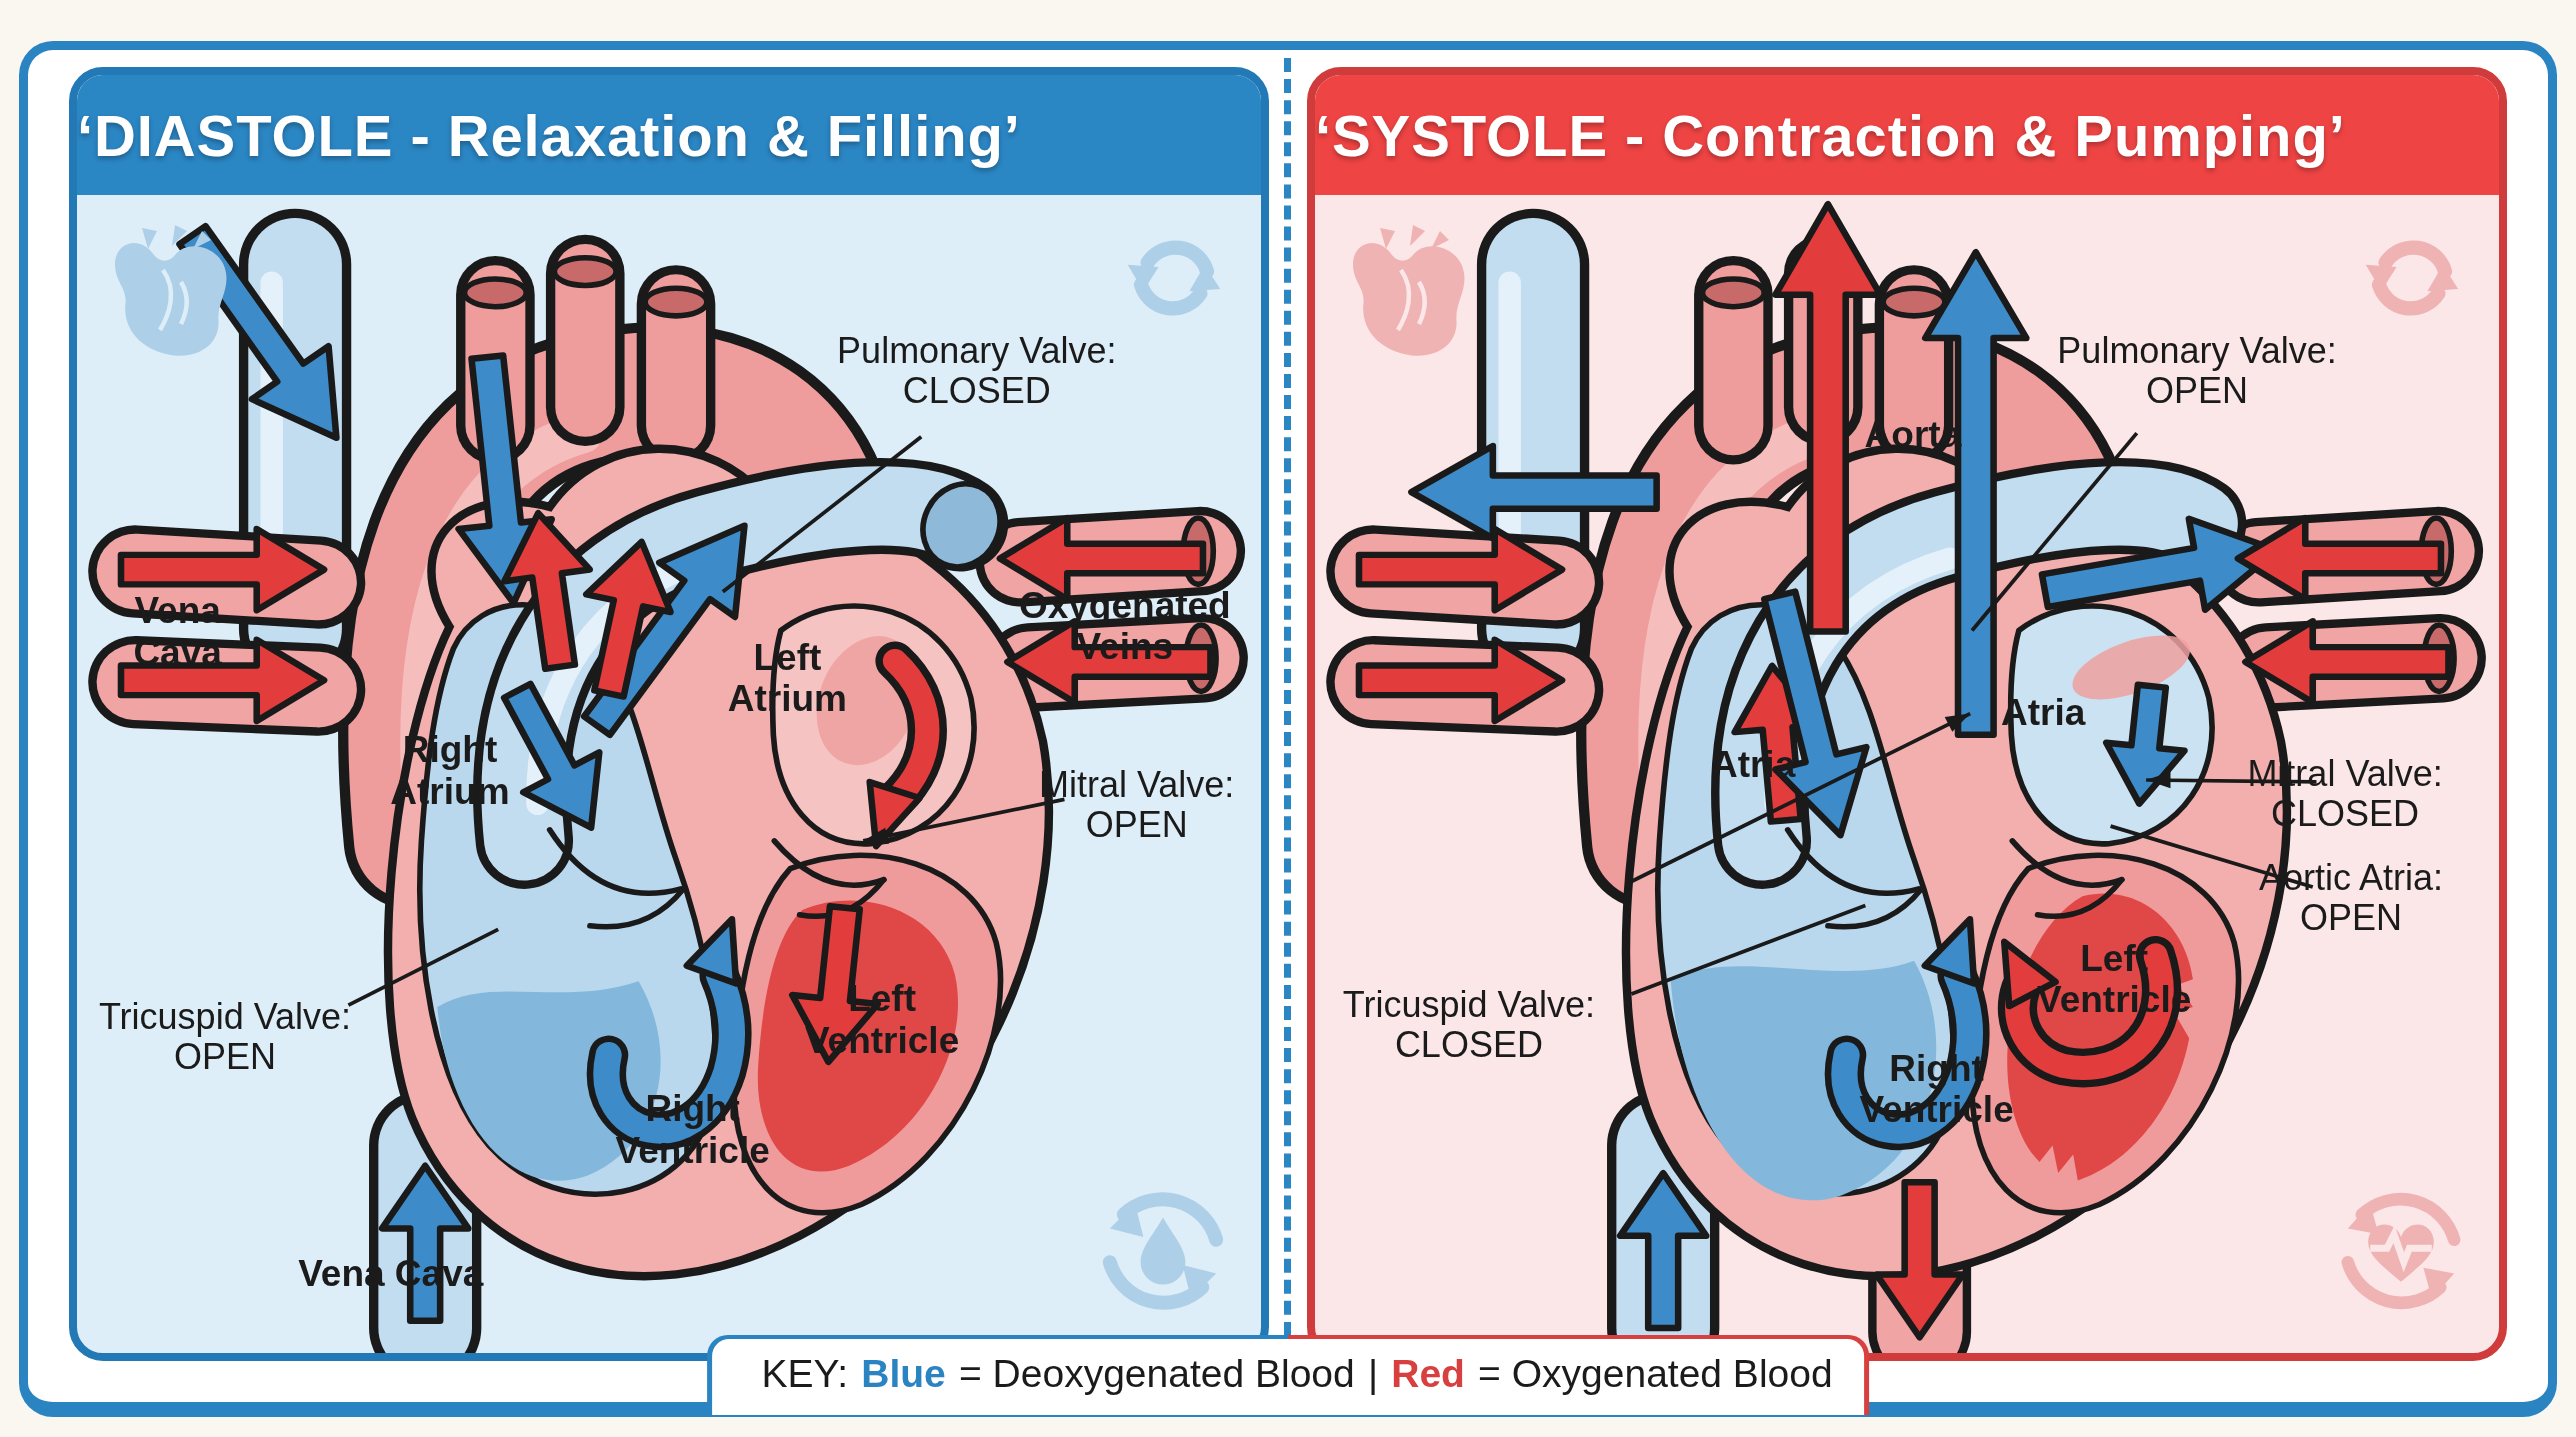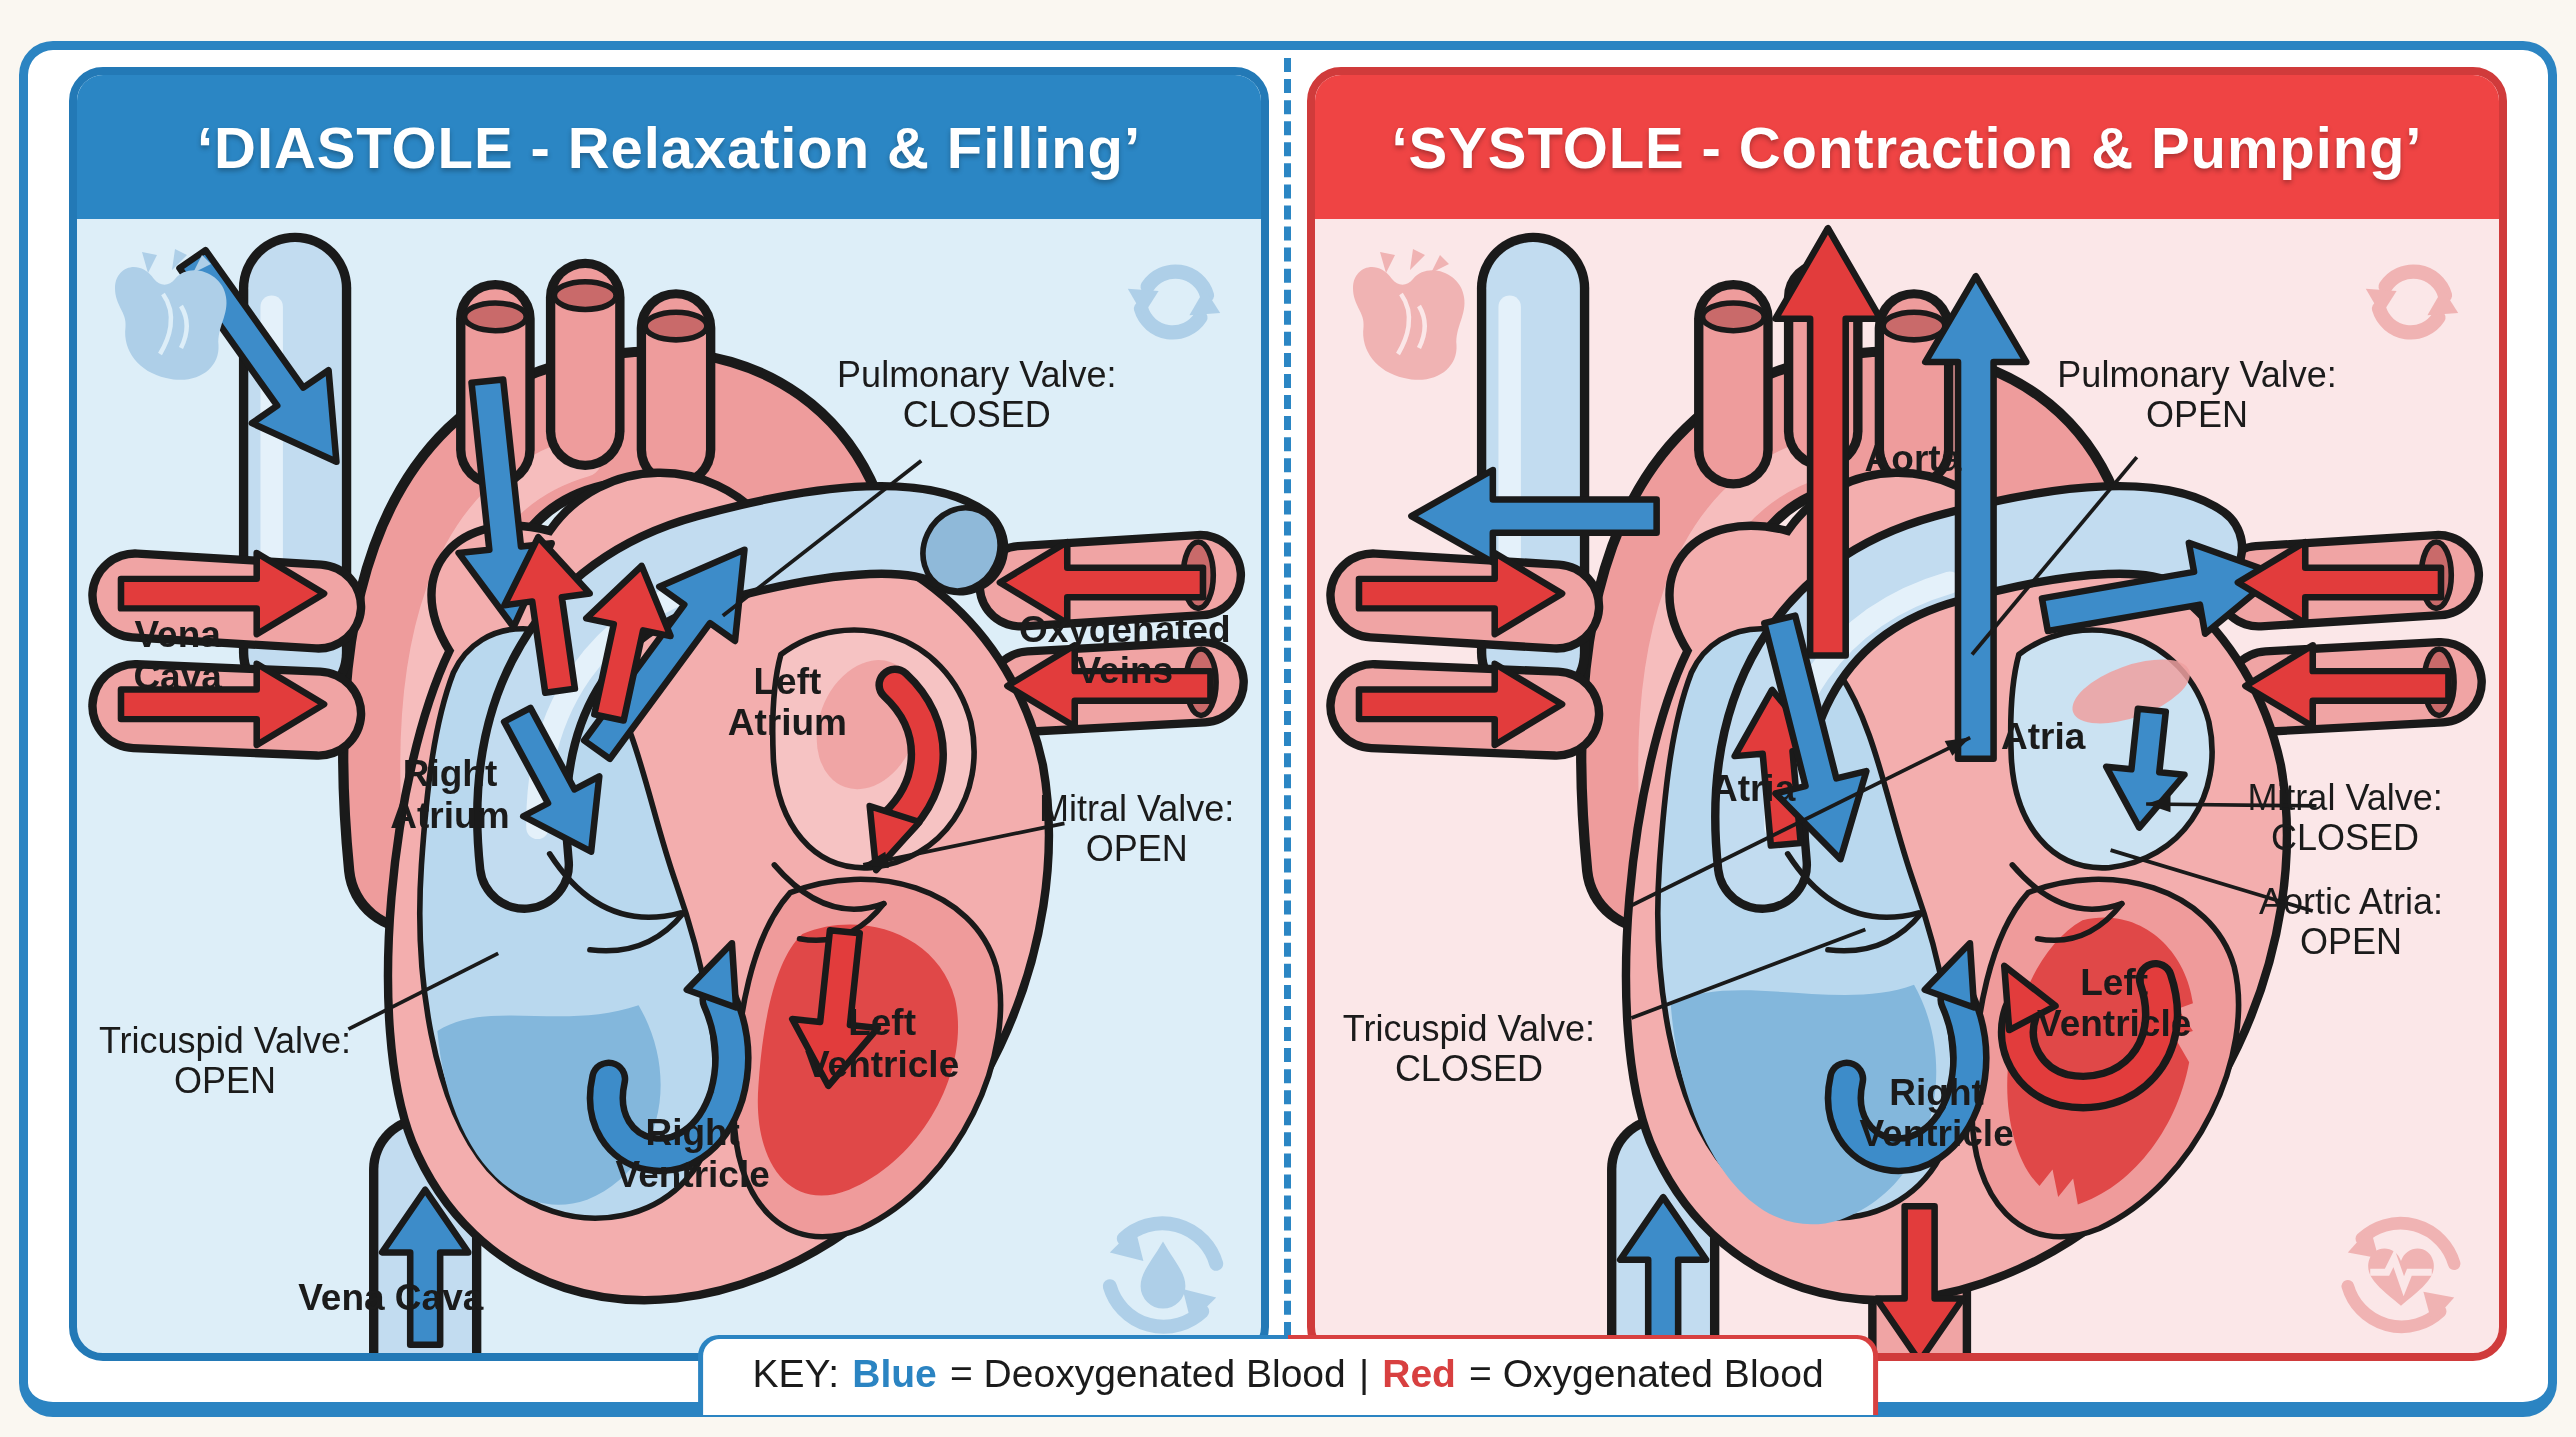--- a/index.html
+++ b/index.html
@@ -2,21 +2,21 @@
 <html style="font-size:15px"><head>
 <meta charset="utf-8">
 <style>
   html,body{margin:0;padding:0;background:#f6f2ea;font-family:"Liberation Sans",sans-serif;}
   .page{position:relative;width:2576px;height:1438px;background:#faf7f1;overflow:hidden;}
   .frame{position:absolute;left:19px;top:41px;right:19px;bottom:20.6px;background:#ffffff;
          border:9.4px solid #2b84c2;border-bottom-width:15px;border-radius:34px;}
   .panel{position:absolute;top:17px;width:1184px;height:1278px;border-radius:34px;overflow:hidden;}
   .panel.left{left:41px;border:8.4px solid #2379b6;background:#ddeef8;}
   .panel.right{right:41px;border:8.4px solid #d03b3b;background:#fbe7e8;}
-  .banner{height:144px;display:flex;align-items:center;justify-content:center;border-radius:22.5px 22.5px 0 0;}
+  .banner{height:120px;display:flex;align-items:center;border-radius:22.5px 22.5px 0 0;}
   .banner.blue{background:#2b86c4;}
   .banner.red{background:#ef4444;}
   .banner h1{margin:0;color:#ffffff;font-size:58px;font-weight:800;letter-spacing:0.9px;
              text-shadow:0 2.8px 5.6px rgba(0,0,0,.28);white-space:nowrap;}
   .pbody{position:relative;height:calc(100% - 120px);}
   .heart-svg{position:absolute;inset:0;width:100%;height:100%;}
   .divider{position:absolute;left:calc(50% - 3.7px);top:7.5px;bottom:45px;width:0;
            border-left:7.5px dashed #2b86c4;}
   
   .lbl{position:absolute;transform:translate(-50%,-50%);text-align:center;color:#1b1b1b;
@@ -57,21 +57,21 @@
   .wm{position:absolute;z-index:2;}
   .panel.left .wm{color:#aecfe8;}
   .panel.right .wm{color:#f0b3b3;}
   .wm.tl{left:26px;top:20.6px;width:150px;height:150px;}
   .wm.tr{right:32px;top:28px;width:110px;height:110px;}
   .wm.br{right:28px;bottom:32px;width:140px;height:140px;}
   
   .key-wrap{position:absolute;left:50%;bottom:-13px;transform:translateX(-50%);z-index:8;
             padding:4.7px 4.7px 0 4.7px;border-radius:20.6px 20.6px 0 0;
             background:linear-gradient(90deg,#2b84c2 0 50%,#d84040 50% 100%);}
-  .key-inner{background:#ffffff;border-radius:17px 17px 0 0;padding:13px 43px 19px 43px;
+  .key-inner{background:#ffffff;border-radius:17px 17px 0 0;padding:13px 25px 19px 43px;
              font-size:39px;color:#1b1b1b;white-space:nowrap;}
   .key-inner span{margin:0 6.6px;}
   .key-inner .kb{color:#2b84c2;font-weight:800;}
   .key-inner .kr{color:#d84040;font-weight:800;}
 </style>
 </head>
 <body>
 
 <div class="page">
  <div class="frame">

